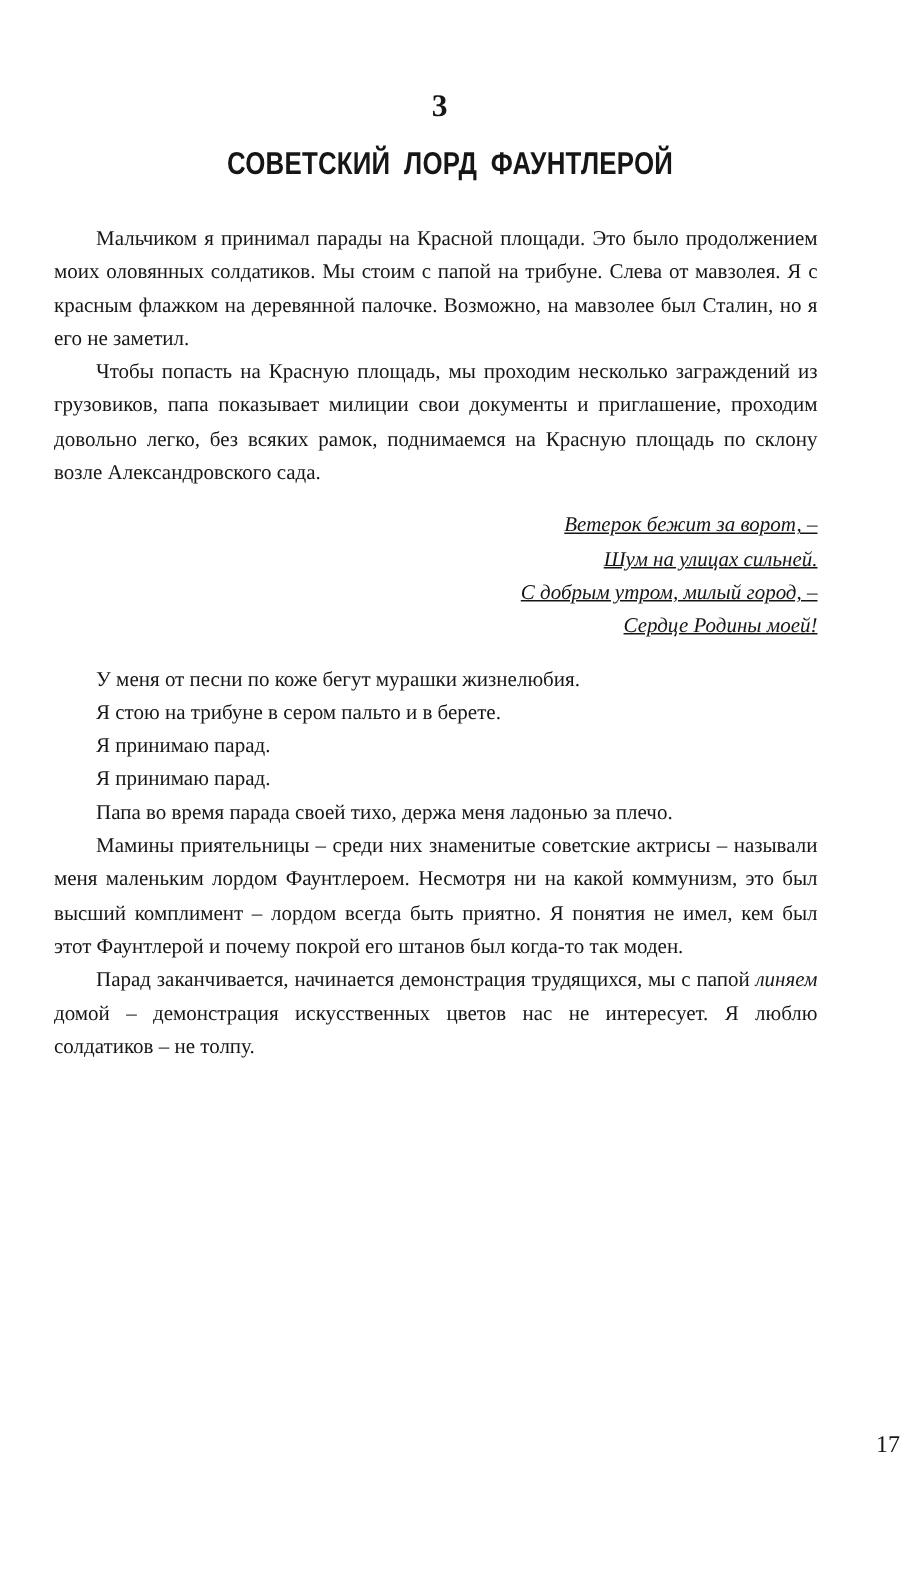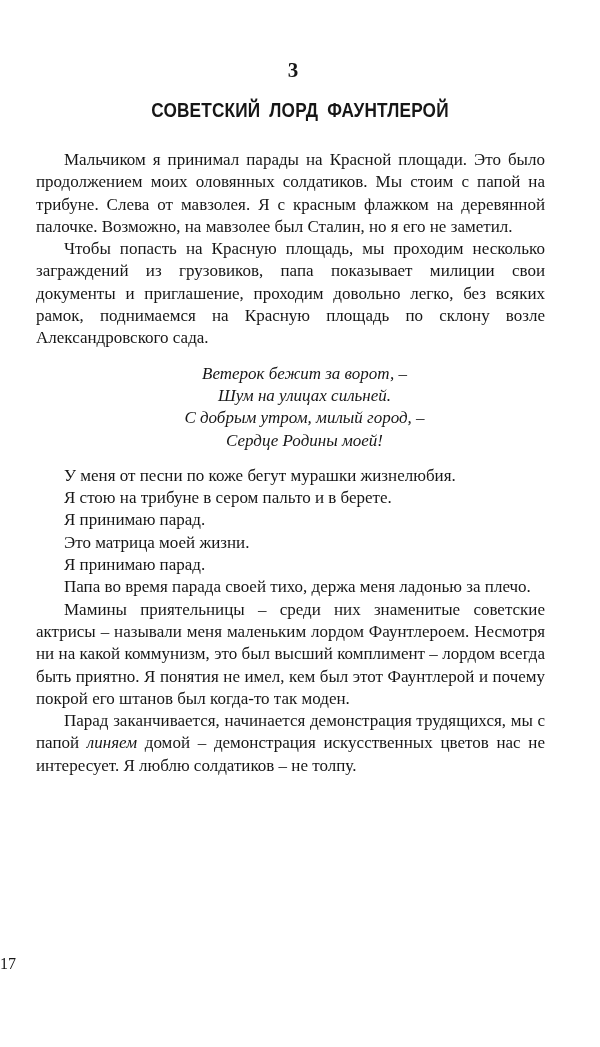--- a/index.html
+++ b/index.html
@@ -36,40 +36,41 @@
     word-spacing: 5px;
     transform: scaleX(0.82);
     transform-origin: 50% 50%;
     white-space: nowrap;
   }
   .text-block {
     position: absolute;
     top: 149px;
     left: 36px;
     width: 509px;
-    font-size: 17px;
+    font-size: 14px;
     line-height: 22.3px;
     text-align: justify;
   }
   .prose {
     margin: 0;
     text-indent: 28px;
   }
   .verse {
     margin: 13px 0 13px 28px;
-    text-align: center;
+    text-align: right;
+    text-decoration: underline;
   }
   .verse-line { white-space: nowrap; }
   .italic { font-style: italic; }
   .page-number {
     position: absolute;
     top: 955px;
     left: 0;
     width: 600px;
-    text-align: left;
+    text-align: right;
     font-size: 16px;
   }
 </style>
 </head>
 <body>
 
 <div class="page">
   <div class="chapter-number">3</div>
   <h1 class="chapter-title">СОВЕТСКИЙ ЛОРД ФАУНТЛЕРОЙ</h1>
   <div class="text-block" id="text-block">
@@ -77,20 +78,19 @@
       <p class="prose"><span>Чтобы попасть на Красную площадь, мы проходим несколько заграждений из грузовиков, папа показывает милиции свои документы и приглашение, проходим довольно легко, без всяких рамок, поднимаемся на Красную площадь по склону возле Александровского сада.</span></p>
       <div class="verse">
         <div class="verse-line italic">Ветерок бежит за ворот, –</div>
         <div class="verse-line italic">Шум на улицах сильней.</div>
         <div class="verse-line italic">С добрым утром, милый город, –</div>
         <div class="verse-line italic">Сердце Родины моей!</div>
       </div>
       <p class="prose"><span>У меня от песни по коже бегут мурашки жизнелюбия.</span></p>
       <p class="prose"><span>Я стою на трибуне в сером пальто и в берете.</span></p>
       <p class="prose"><span>Я принимаю парад.</span></p>
-      <p class="prose"><span>Это матрица моей жизни.</span></p>
       <p class="prose"><span>Я принимаю парад.</span></p>
       <p class="prose"><span>Папа во время парада своей тихо, держа меня ладонью за плечо.</span></p>
       <p class="prose"><span>Мамины приятельницы – среди них знаменитые советские актрисы – называли меня маленьким лордом Фаунтлероем. Несмотря ни на какой коммунизм, это был высший комплимент – лордом всегда быть приятно. Я понятия не имел, кем был этот Фаунтлерой и почему покрой его штанов был когда-то так моден.</span></p>
       <p class="prose"><span>Парад заканчивается, начинается демонстрация трудящихся, мы с папой </span><span class="italic">линяем</span><span> домой – демонстрация искусственных цветов нас не интересует. Я люблю солдатиков – не толпу.</span></p>
     </div>
   <div class="page-number">17</div>
 </div>
 
 </body></html>

